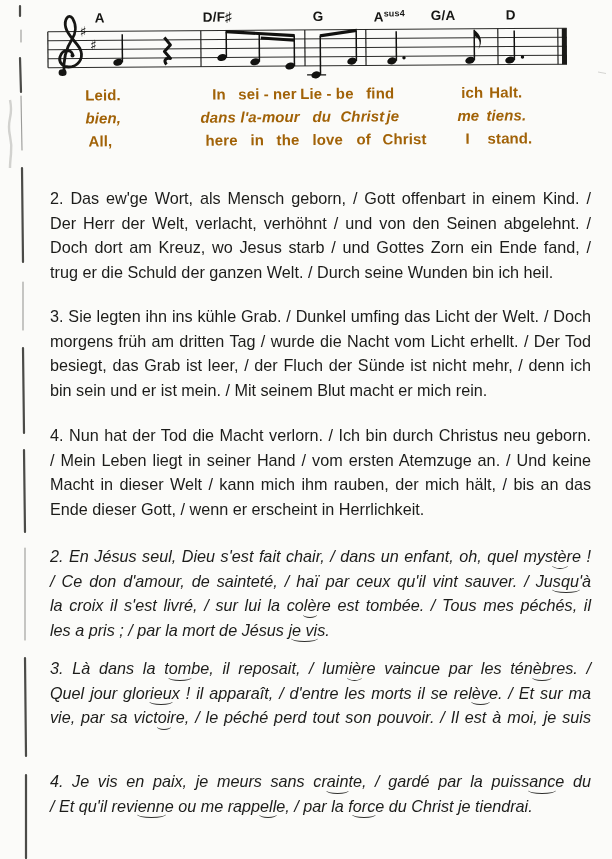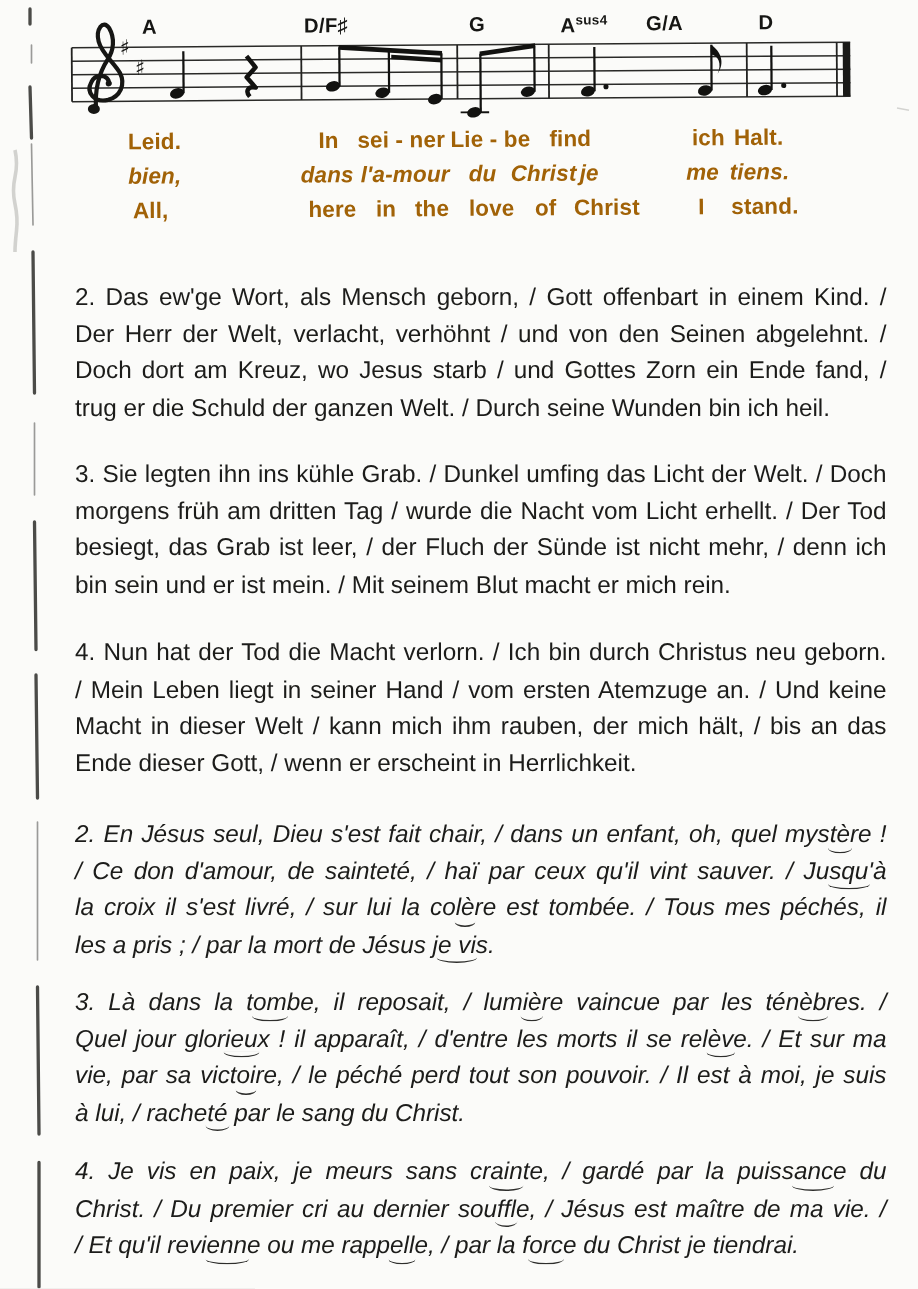--- a/index.html
+++ b/index.html
@@ -195,22 +195,20 @@
       <div class="verse it" style="top: 544px;">
         <div class="vline"><span style="word-spacing: 1.00729px;">2. En Jésus seul, Dieu s'est fait chair, / dans un enfant, oh, quel mys<span class="tie">tè</span>re !</span></div>
         <div class="vline"><span style="word-spacing: 2.47879px;">/ Ce don d'amour, de sainteté, / haï par ceux qu'il vint sauver. / Ju<span class="tie">squ</span>'à</span></div>
         <div class="vline"><span style="word-spacing: 2.16699px;">la croix il s'est livré, / sur lui la co<span class="tie">lè</span>re est tombée. / Tous mes péchés, il</span></div>
         <div class="vline"><span>les a pris ; / par la mort de Jésus j<span class="tie">e vi</span>s.</span></div>
       </div>
       <div class="verse it" style="top: 656px;">
         <div class="vline"><span style="word-spacing: 4.23438px;">3. Là dans la t<span class="tie">om</span>be, il reposait, / lum<span class="tie">iè</span>re vaincue par les tén<span class="tie">èb</span>res. /</span></div>
         <div class="vline"><span style="word-spacing: 1.45215px;">Quel jour glor<span class="tie">ieu</span>x ! il apparaît, / d'entre les morts il se rel<span class="tie">èv</span>e. / Et sur ma</span></div>
         <div class="vline"><span style="word-spacing: 1.42463px;">vie, par sa vict<span class="tie">oi</span>re, / le péché perd tout son pouvoir. / Il est à moi, je suis</span></div>
-        <div class="vline"><span>à lui, / rache<span class="tie">té</span> par le sang du Christ.</span></div>
       </div>
       <div class="verse it" style="top: 769px;">
         <div class="vline"><span style="word-spacing: 4.12723px;">4. Je vis en paix, je meurs sans cr<span class="tie">ain</span>te, / gardé par la puiss<span class="tie">anc</span>e du</span></div>
-        <div class="vline"><span style="word-spacing: 1.63958px;">Christ. / Du premier cri au dernier sou<span class="tie">ffl</span>e, / Jésus est maître de ma vie. /</span></div>
         <div class="vline"><span>/ Et qu'il revi<span class="tie">enn</span>e ou me rapp<span class="tie">ell</span>e, / par la f<span class="tie">orc</span>e du Christ je tiendrai.</span></div>
       </div>
     </div>
 
 </div>
 
 </body></html>

